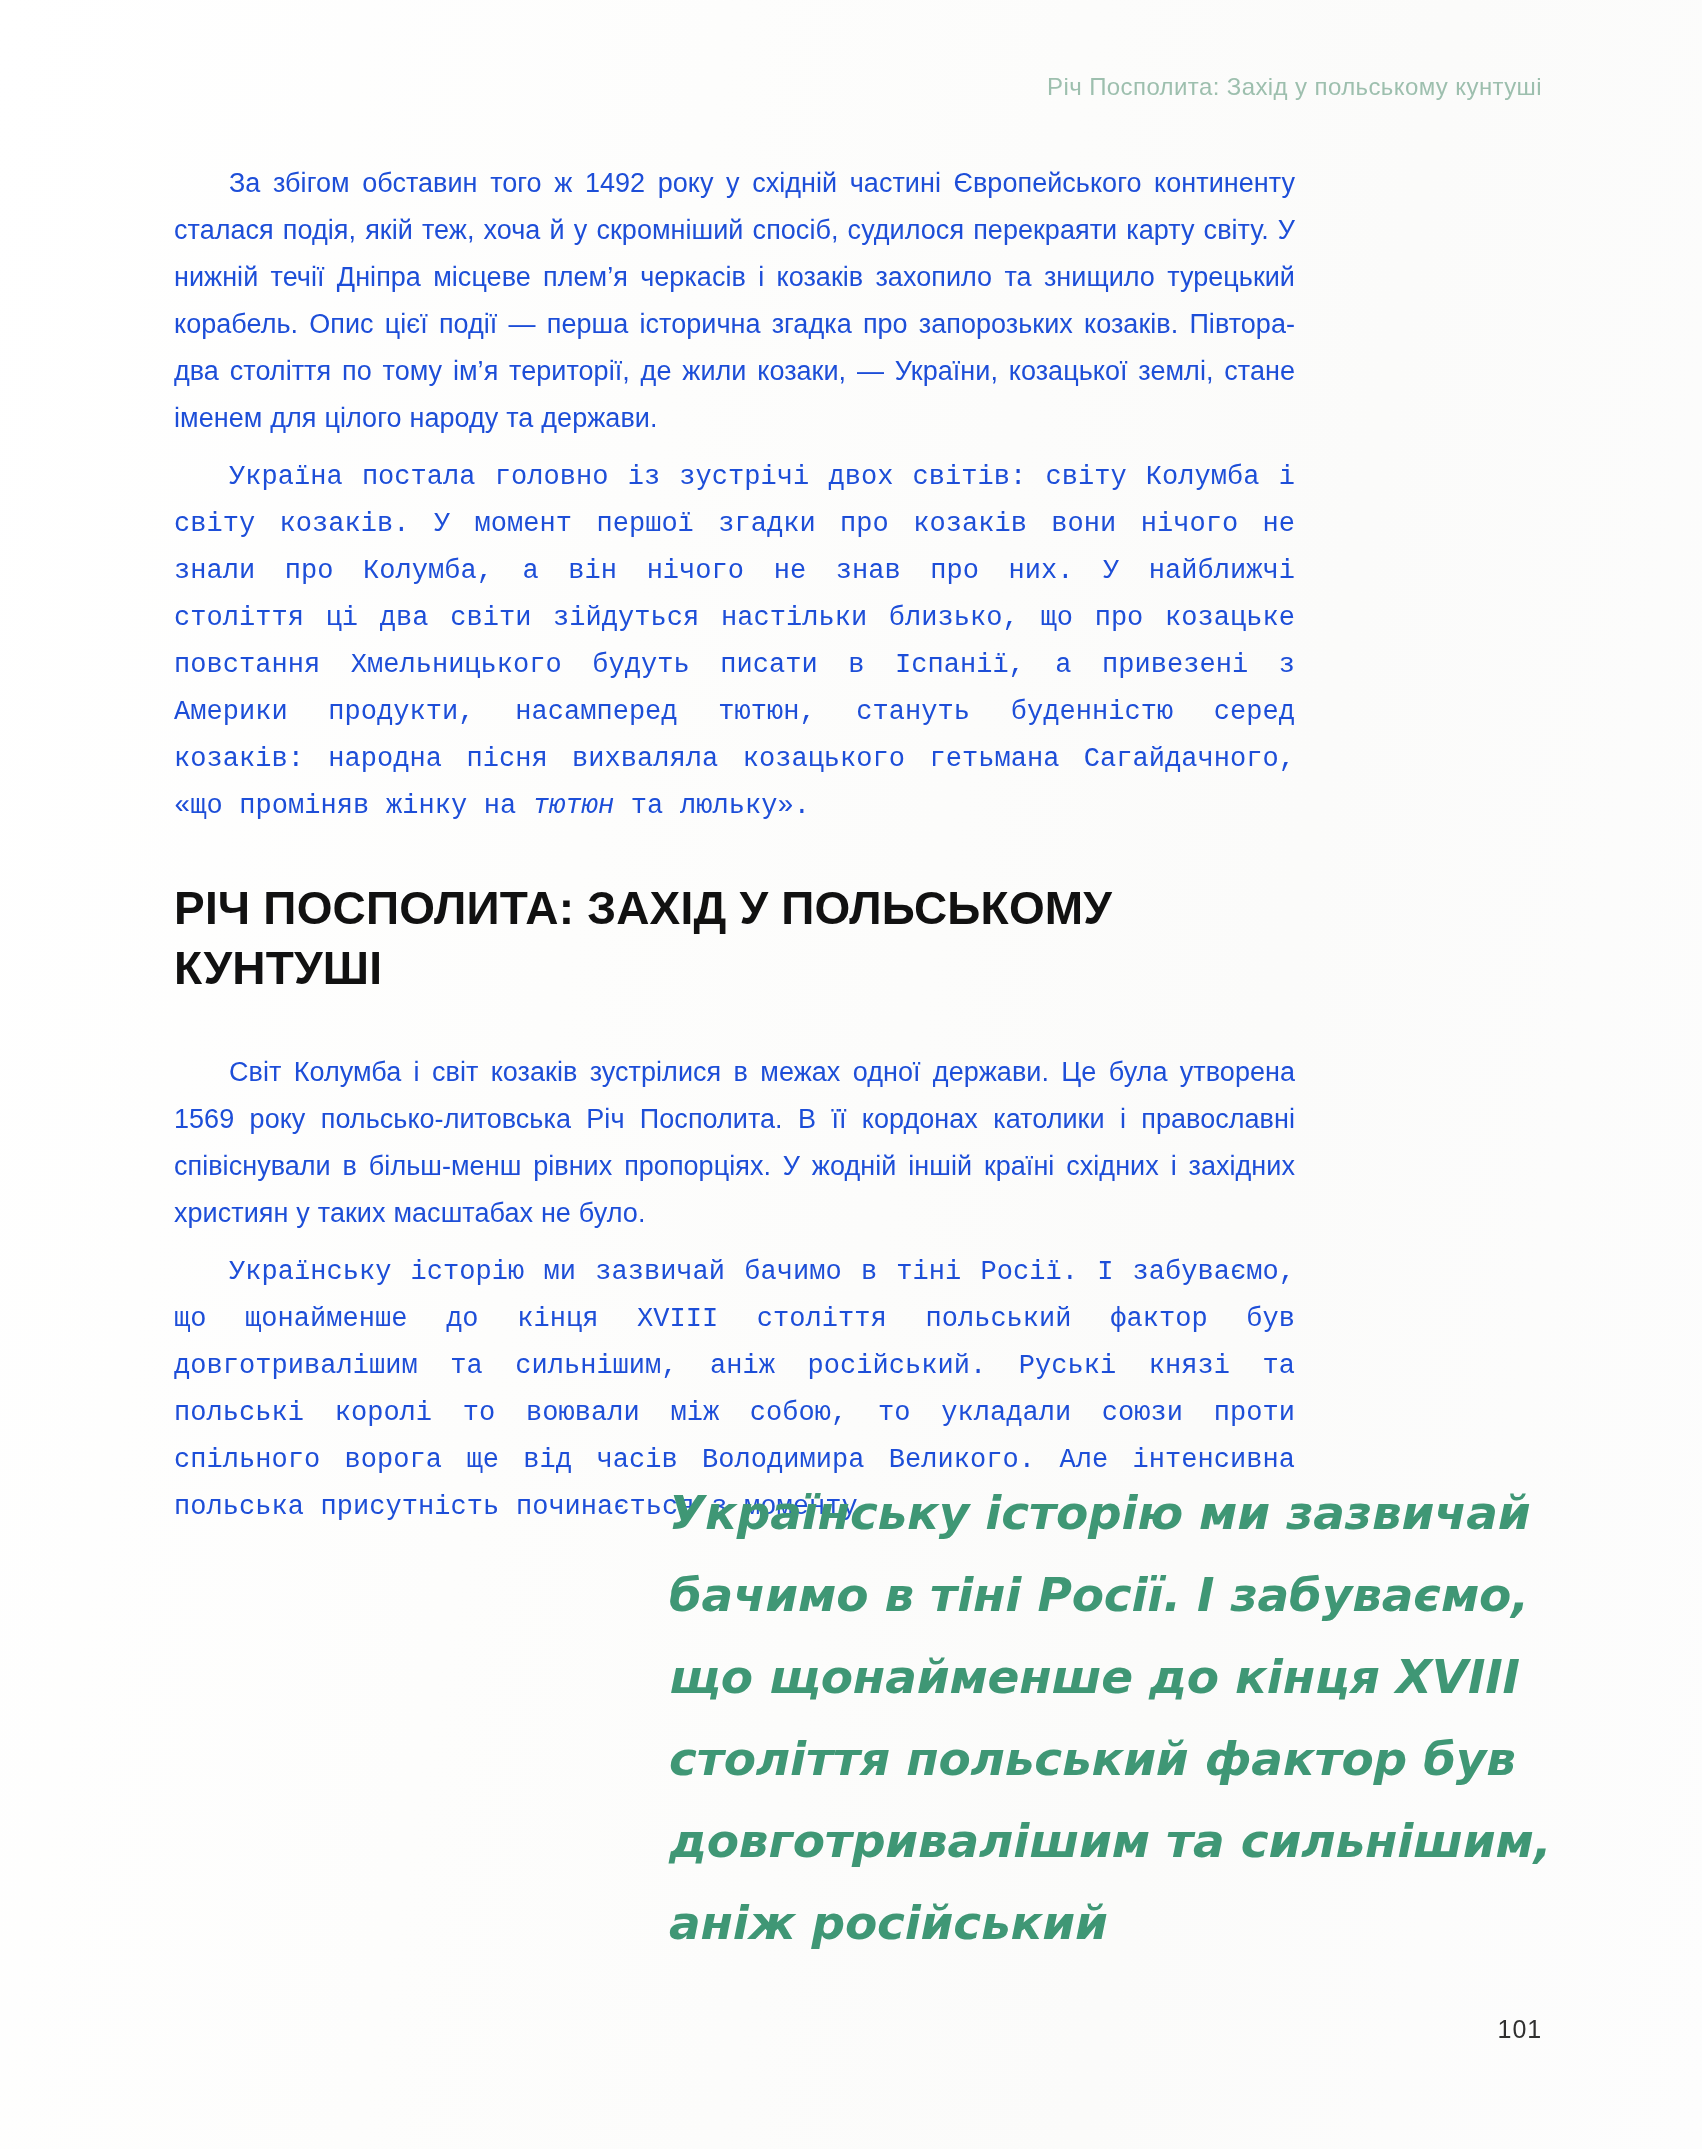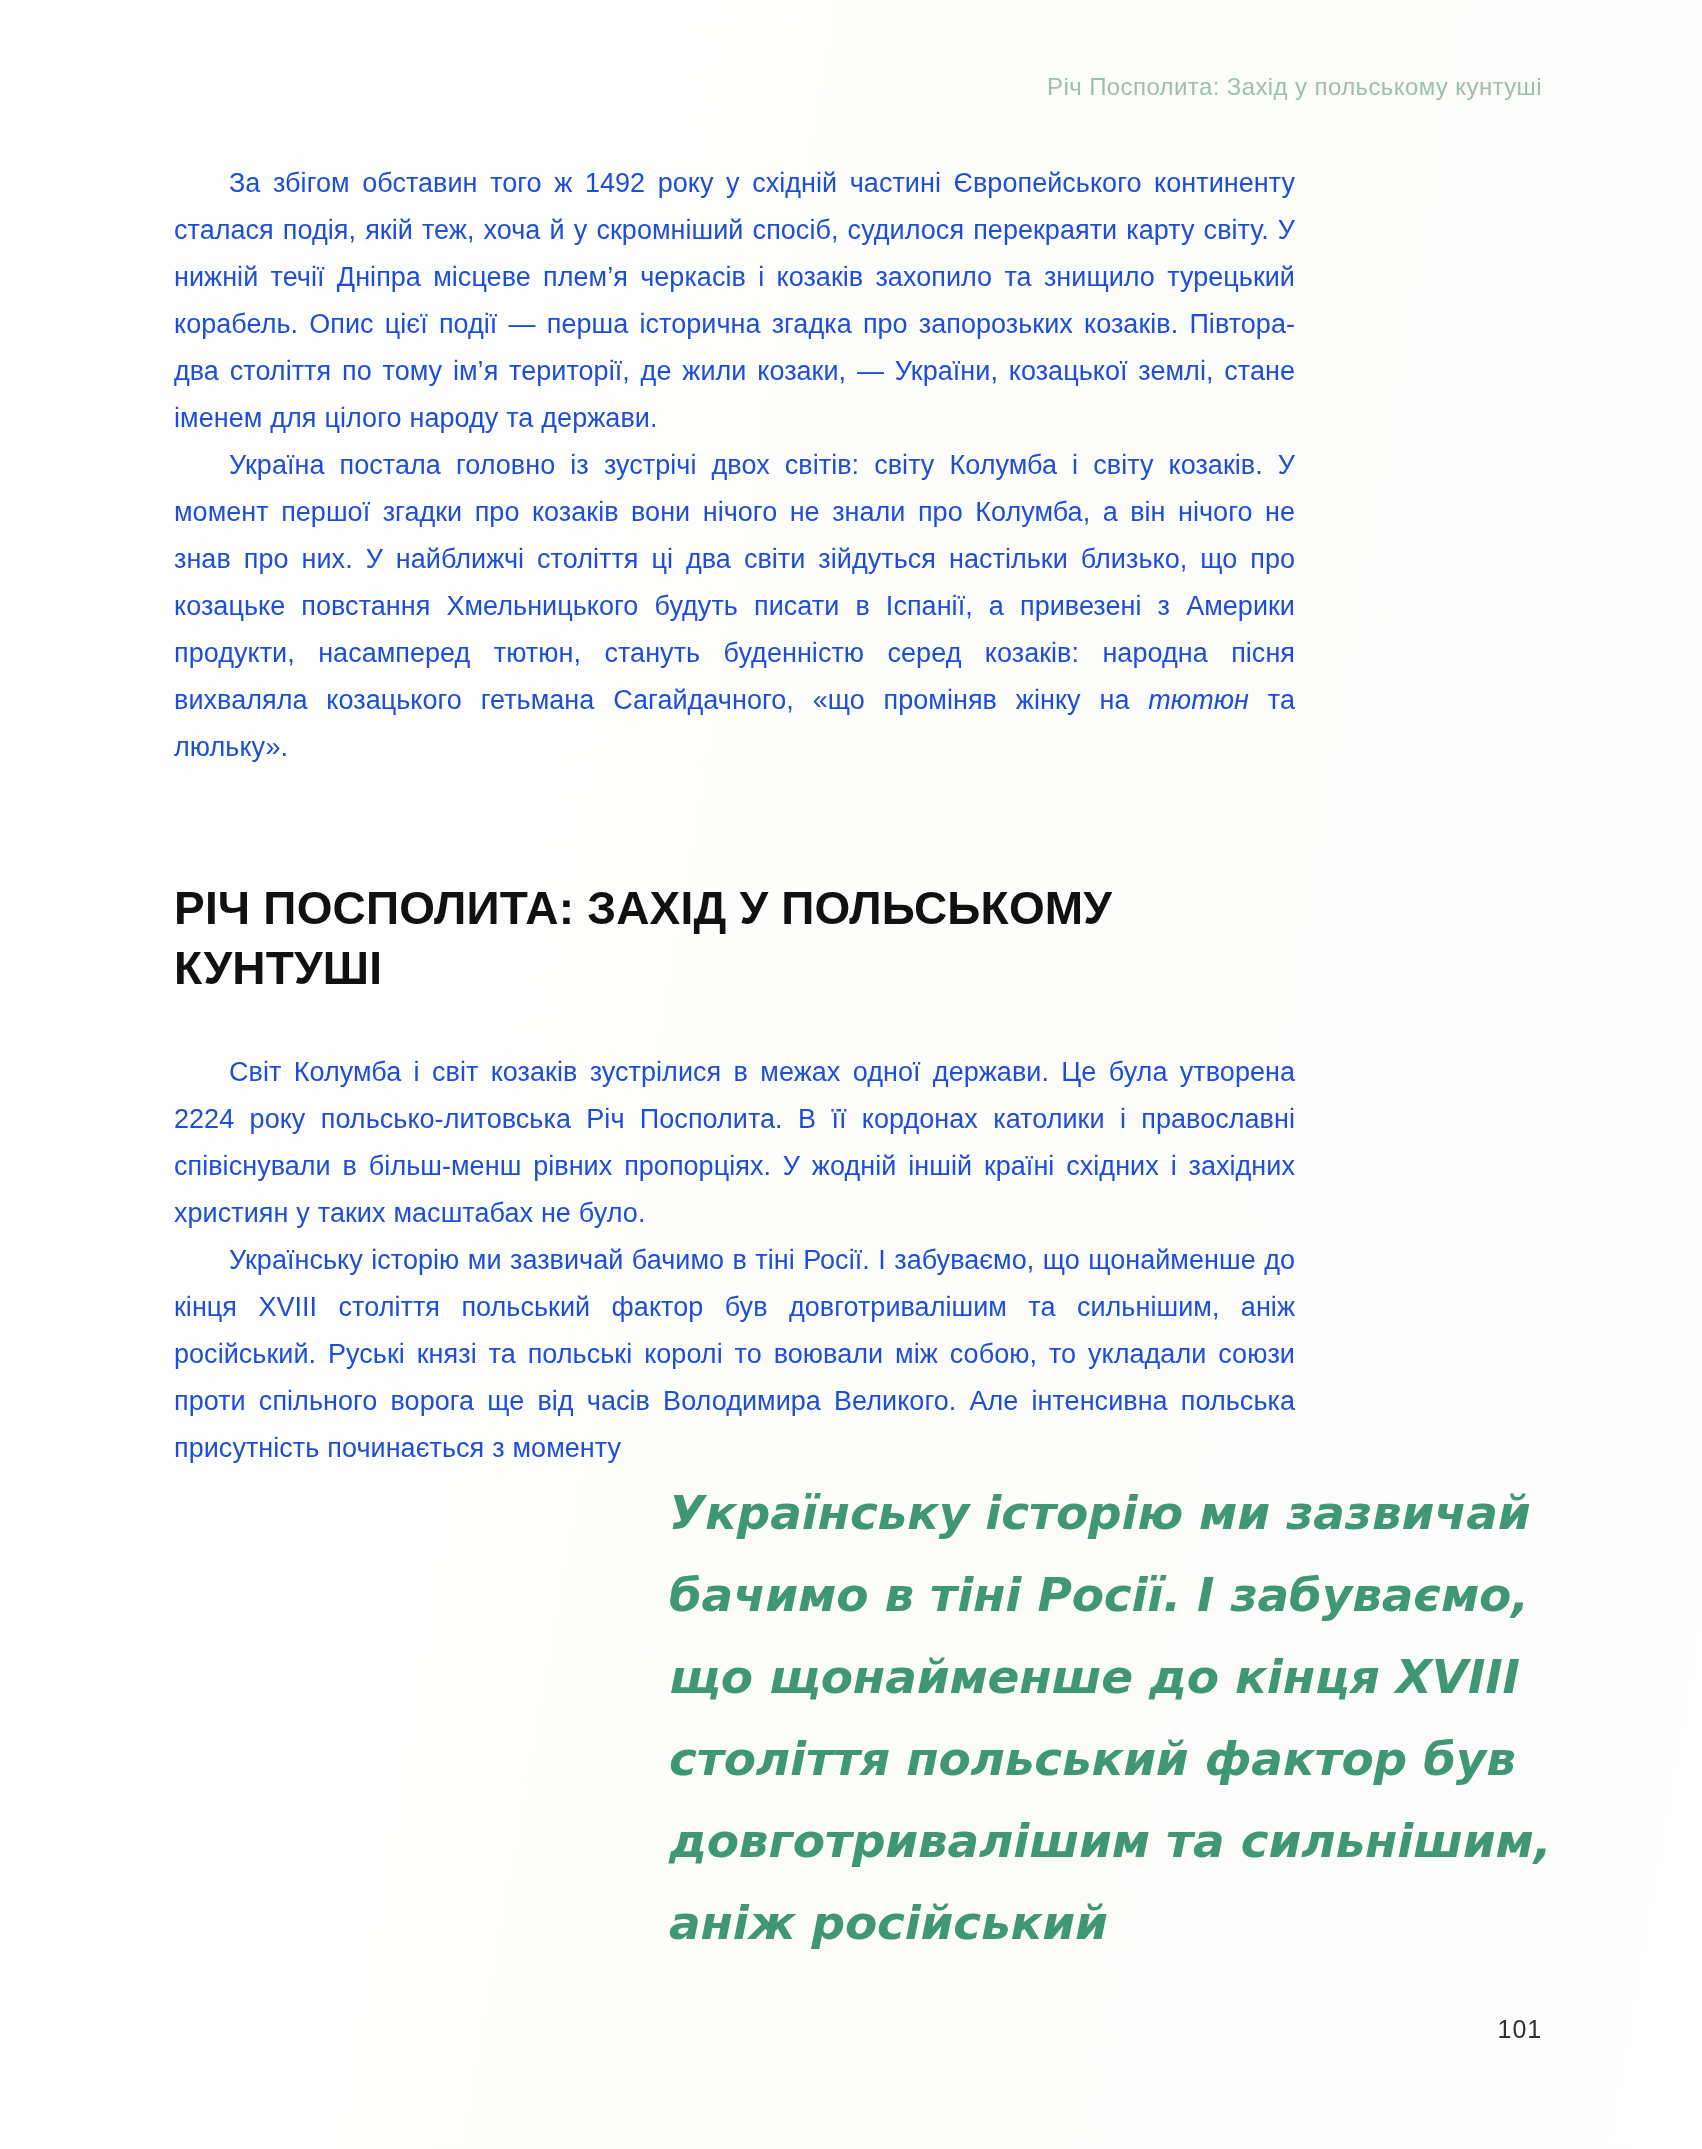--- a/index.html
+++ b/index.html
@@ -59,21 +59,22 @@
     color: #1d4ed8;
     text-align: justify;
     text-indent: 55px;
     font-weight: 400;
     letter-spacing: 0.04px;
     word-spacing: 0.4px;
     hyphens: manual;
   }
 
   p.body + p.body {
-    margin-top: 0;
+    margin-top: 12px;
+    font-family: Liberation Mono, monospace;
   }
 
   em.it {
     font-style: italic;
   }
 
   
   .chapter-heading {
     position: absolute;
     left: 174px;
@@ -131,21 +132,21 @@
   <div class="running-header">Річ Посполита: Захід у польському кунтуші</div>
 
   <div class="column">
     <p class="body">За збігом обставин того ж 1492 року у східній частині Європейського континенту сталася подія, якій теж, хоча й у скромніший спосіб, судилося перекраяти карту світу. У нижній течії Дніпра місцеве плем’я черкасів і козаків захопило та знищило турецький корабель. Опис цієї події — перша історична згадка про запорозьких козаків. Півтора-два століття по тому ім’я території, де жили козаки, — України, козацької землі, стане іменем для цілого народу та держави.</p>
     <p class="body"><span>Україна постала головно із зустрічі двох світів: світу Колумба і світу козаків. У момент першої згадки про козаків вони нічого не знали про Колумба, а він нічого не знав про них. У найближчі століття ці два світи зійдуться настільки близько, що про козацьке повстання Хмельницького будуть писати в Іспанії, а привезені з Америки продукти, насамперед тютюн, стануть буденністю серед козаків: народна пісня вихваляла козацького гетьмана Сагайдачного, «що проміняв жінку на </span><em class="it">тютюн</em><span> та люльку».</span></p>
   </div>
 
   <h1 class="chapter-heading">Річ Посполита: Захід у польському кунтуші</h1>
 
   <div class="column-two">
-    <p class="body">Світ Колумба і світ козаків зустрілися в межах одної держави. Це була утворена 2224 року польсько-литовська Річ Посполита. В її кордонах католики і православні співіснували в більш-менш рівних пропорціях. У жодній іншій країні східних і західних християн у таких масштабах не було.</p>
+    <p class="body">Світ Колумба і світ козаків зустрілися в межах одної держави. Це була утворена 1569 року польсько-литовська Річ Посполита. В її кордонах католики і православні співіснували в більш-менш рівних пропорціях. У жодній іншій країні східних і західних християн у таких масштабах не було.</p>
     <p class="body">Українську історію ми зазвичай бачимо в тіні Росії. І забуваємо, що щонайменше до кінця XVIII століття польський фактор був довготривалішим та сильнішим, аніж російський. Руські князі та польські королі то воювали між собою, то укладали союзи проти спільного ворога ще від часів Володимира Великого. Але інтенсивна польська присутність починається з моменту</p>
   </div>
 
   <blockquote class="pullquote">Українську історію ми зазвичай бачимо в тіні Росії. І забуваємо, що щонайменше до кінця XVIII століття польський фактор був довготривалішим та сильнішим, аніж російський</blockquote>
 
   <div class="page-number">101</div>
 </div>
 
 
 </body></html>

